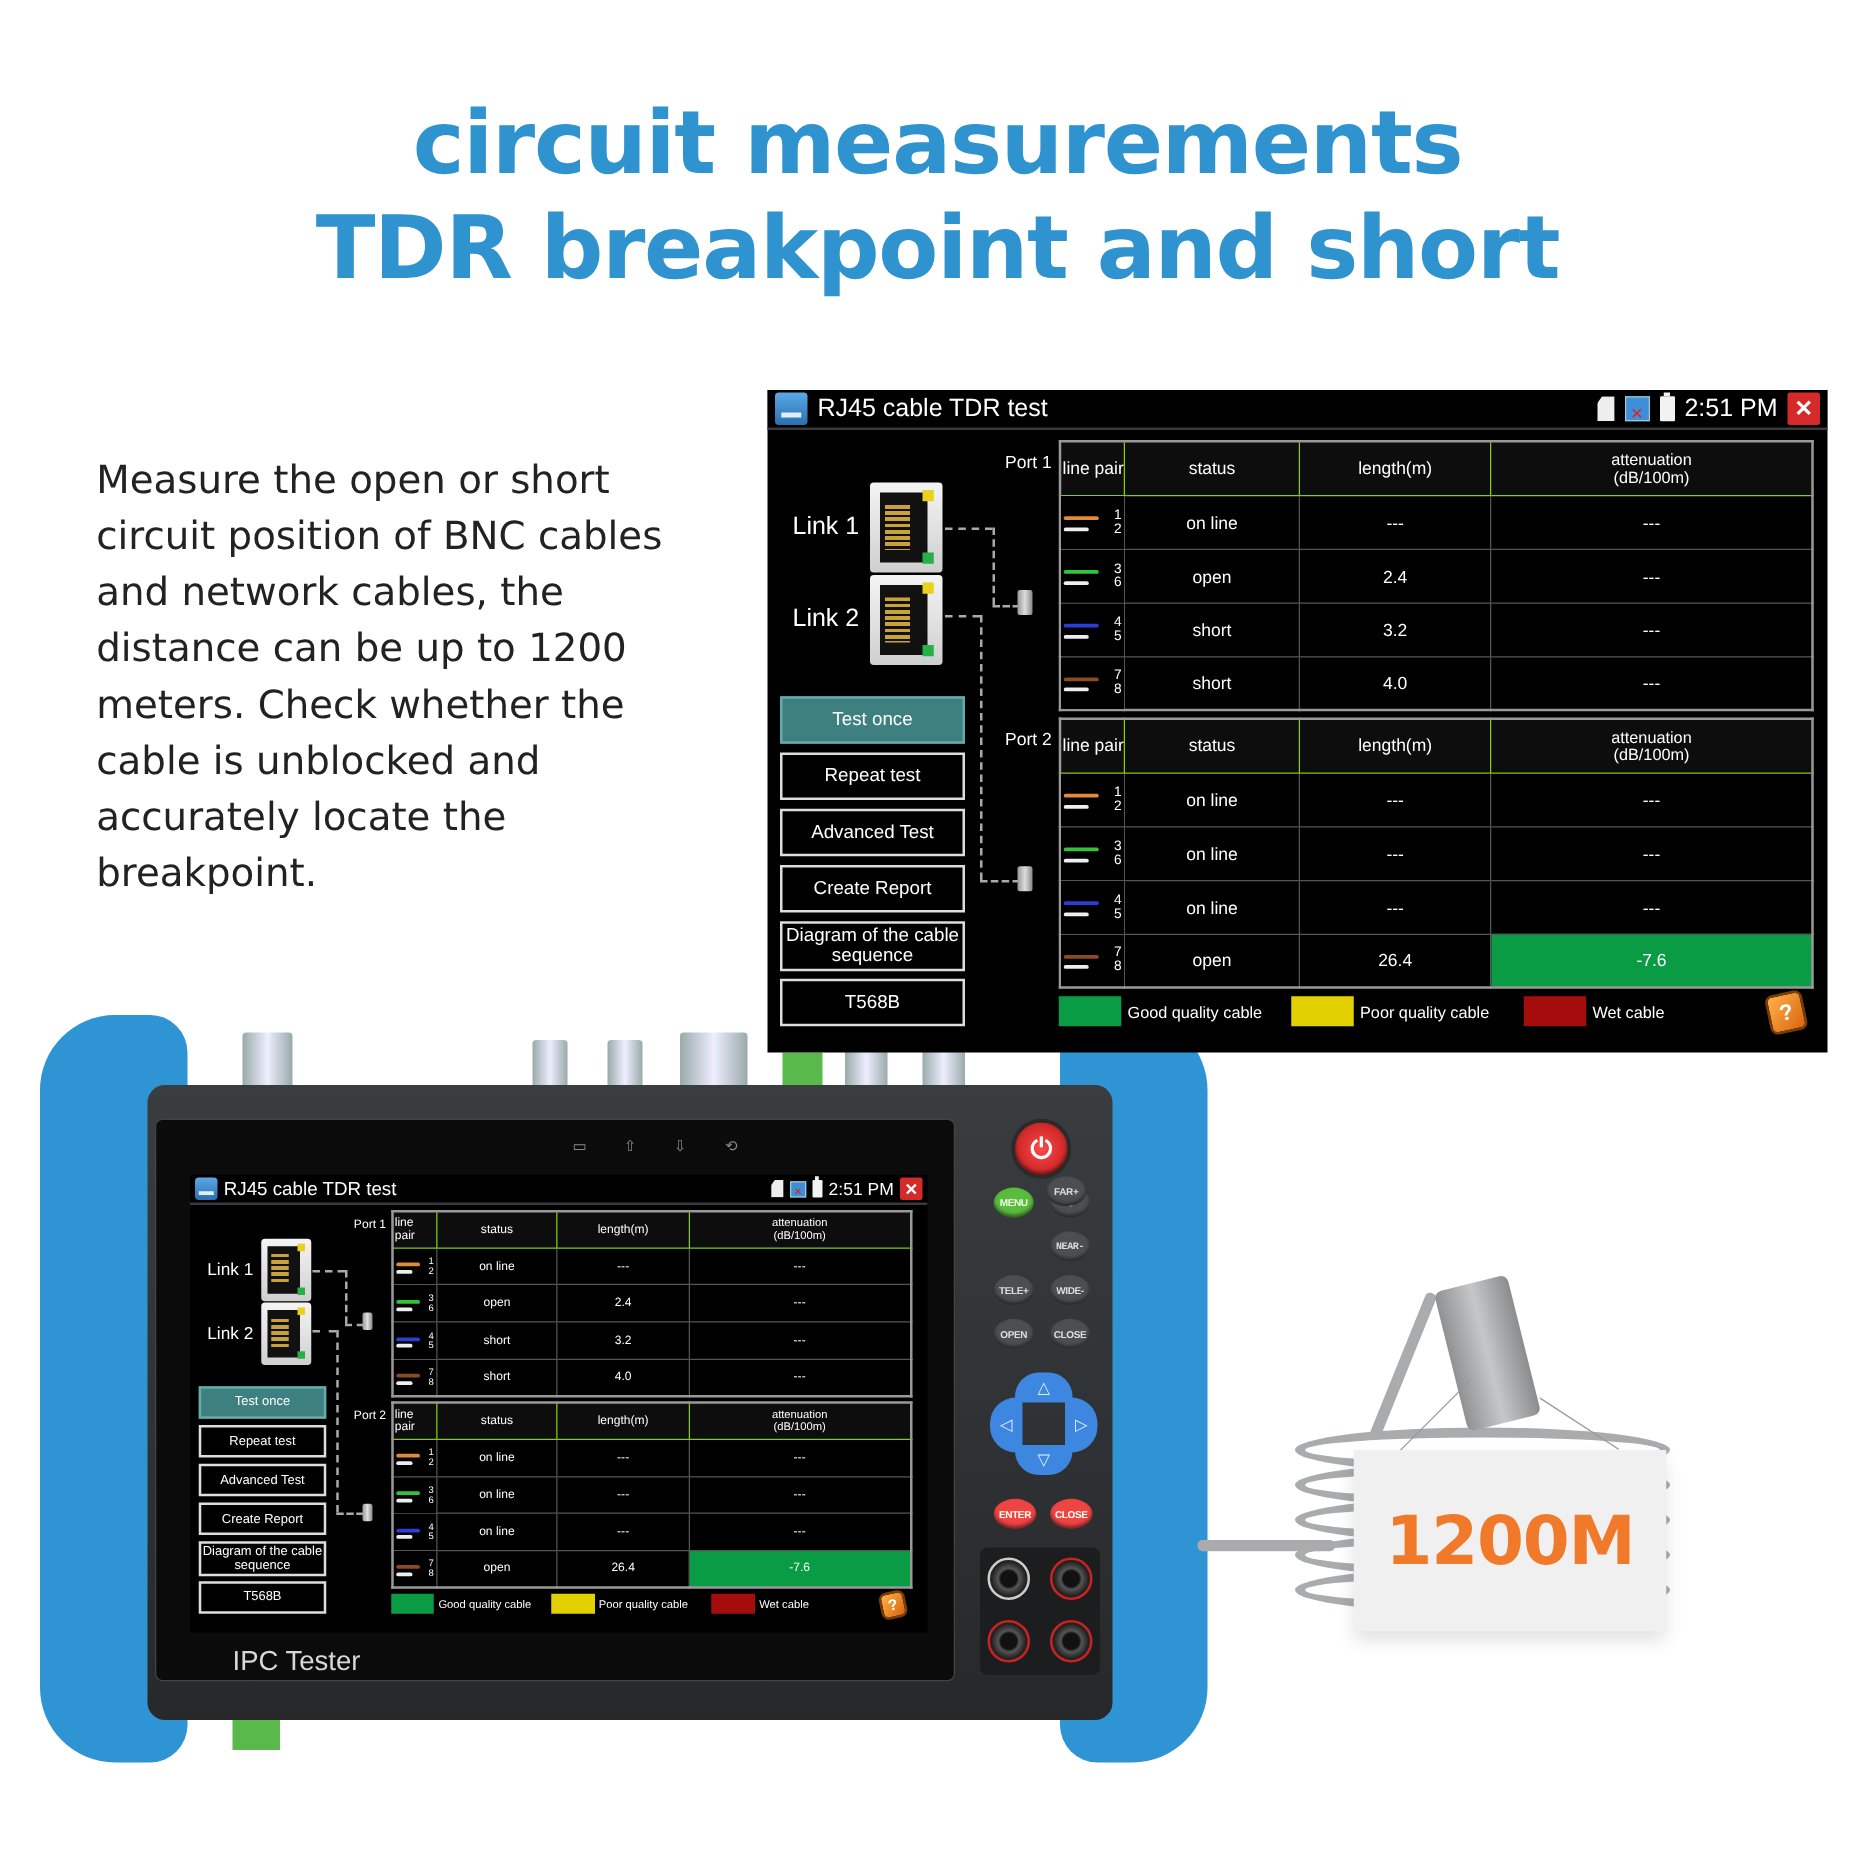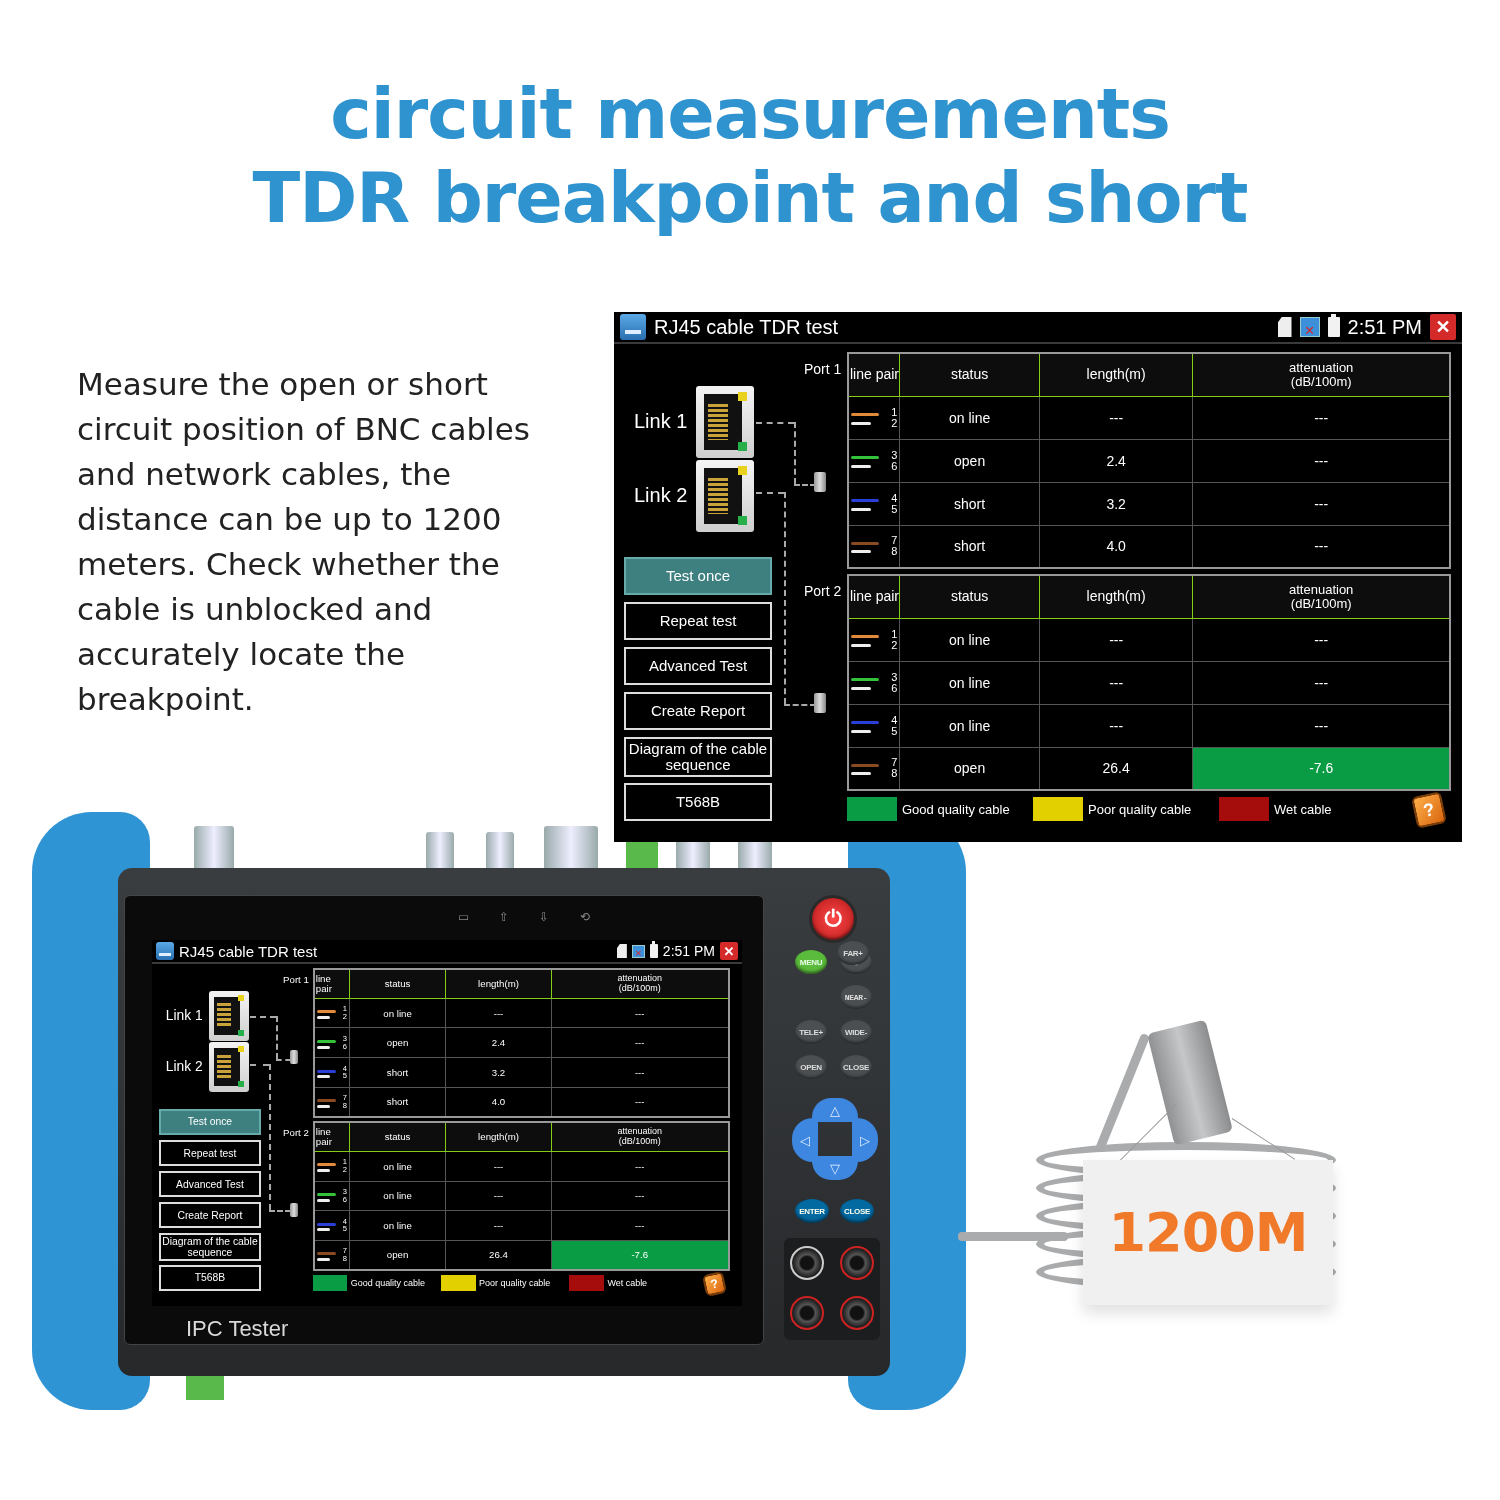--- a/index.html
+++ b/index.html
@@ -71,21 +71,21 @@
     background: linear-gradient(#3a3d40, #26282a); border-radius: 14px; }
   .device-bezel { position: absolute; left: 124px; top: 895px; width: 640px; height: 450px;
     background: #0b0b0c; border-radius: 6px; border: 1px solid #444; }
   .soft-key { position: absolute; color: #888; font-size: 12px; }
   .brand { position: absolute; left: 186px; top: 1316px; color: #d8d8d8; font-size: 22px; font-family: "Liberation Sans", sans-serif; }
   .hw-btn { position: absolute; border-radius: 50%; color: #ddd; font-size: 8px; display: flex; align-items: center;
     justify-content: center; font-family: "Liberation Sans", sans-serif; font-weight: bold; letter-spacing: -0.3px;
     box-shadow: inset 0 -2px 3px rgba(0,0,0,0.5); }
   .hw-grey { background: #4b4f52; width: 32px; height: 24px; }
   .hw-green { background: #5bbb3c; width: 32px; height: 24px; color: #eaffea; }
-  .hw-orange { background: #0369a1; width: 34px; height: 24px; color: #ffe; }
+  .hw-orange { background: #ef4444; width: 34px; height: 24px; color: #ffe; }
   .hw-power { background: radial-gradient(circle, #ff4848, #b41818); width: 48px; height: 48px; font-size: 22px; color: #fff;
     border: 3px solid #2a2a2a; }
   .dpad { position: absolute; background: #3d87e0; color: #dfefff; display: flex; align-items: center; justify-content: center;
     font-size: 13px; }
   .meter-panel { position: absolute; left: 784px; top: 1238px; width: 96px; height: 102px; background: #1c1d1f; border-radius: 6px; }
   .jack-ring { position: absolute; width: 34px; height: 34px; border-radius: 50%; background: radial-gradient(circle, #111 30%, #555 40%, #222 65%);
     border: 2px solid #c22; }
   .jack-ring.com { border-color: #ccc; }
   .connector { position: absolute; background: linear-gradient(90deg, #9aa, #eef, #9aa); border-radius: 3px; }
   .terminal-green { position: absolute; background: #59b94a; }

